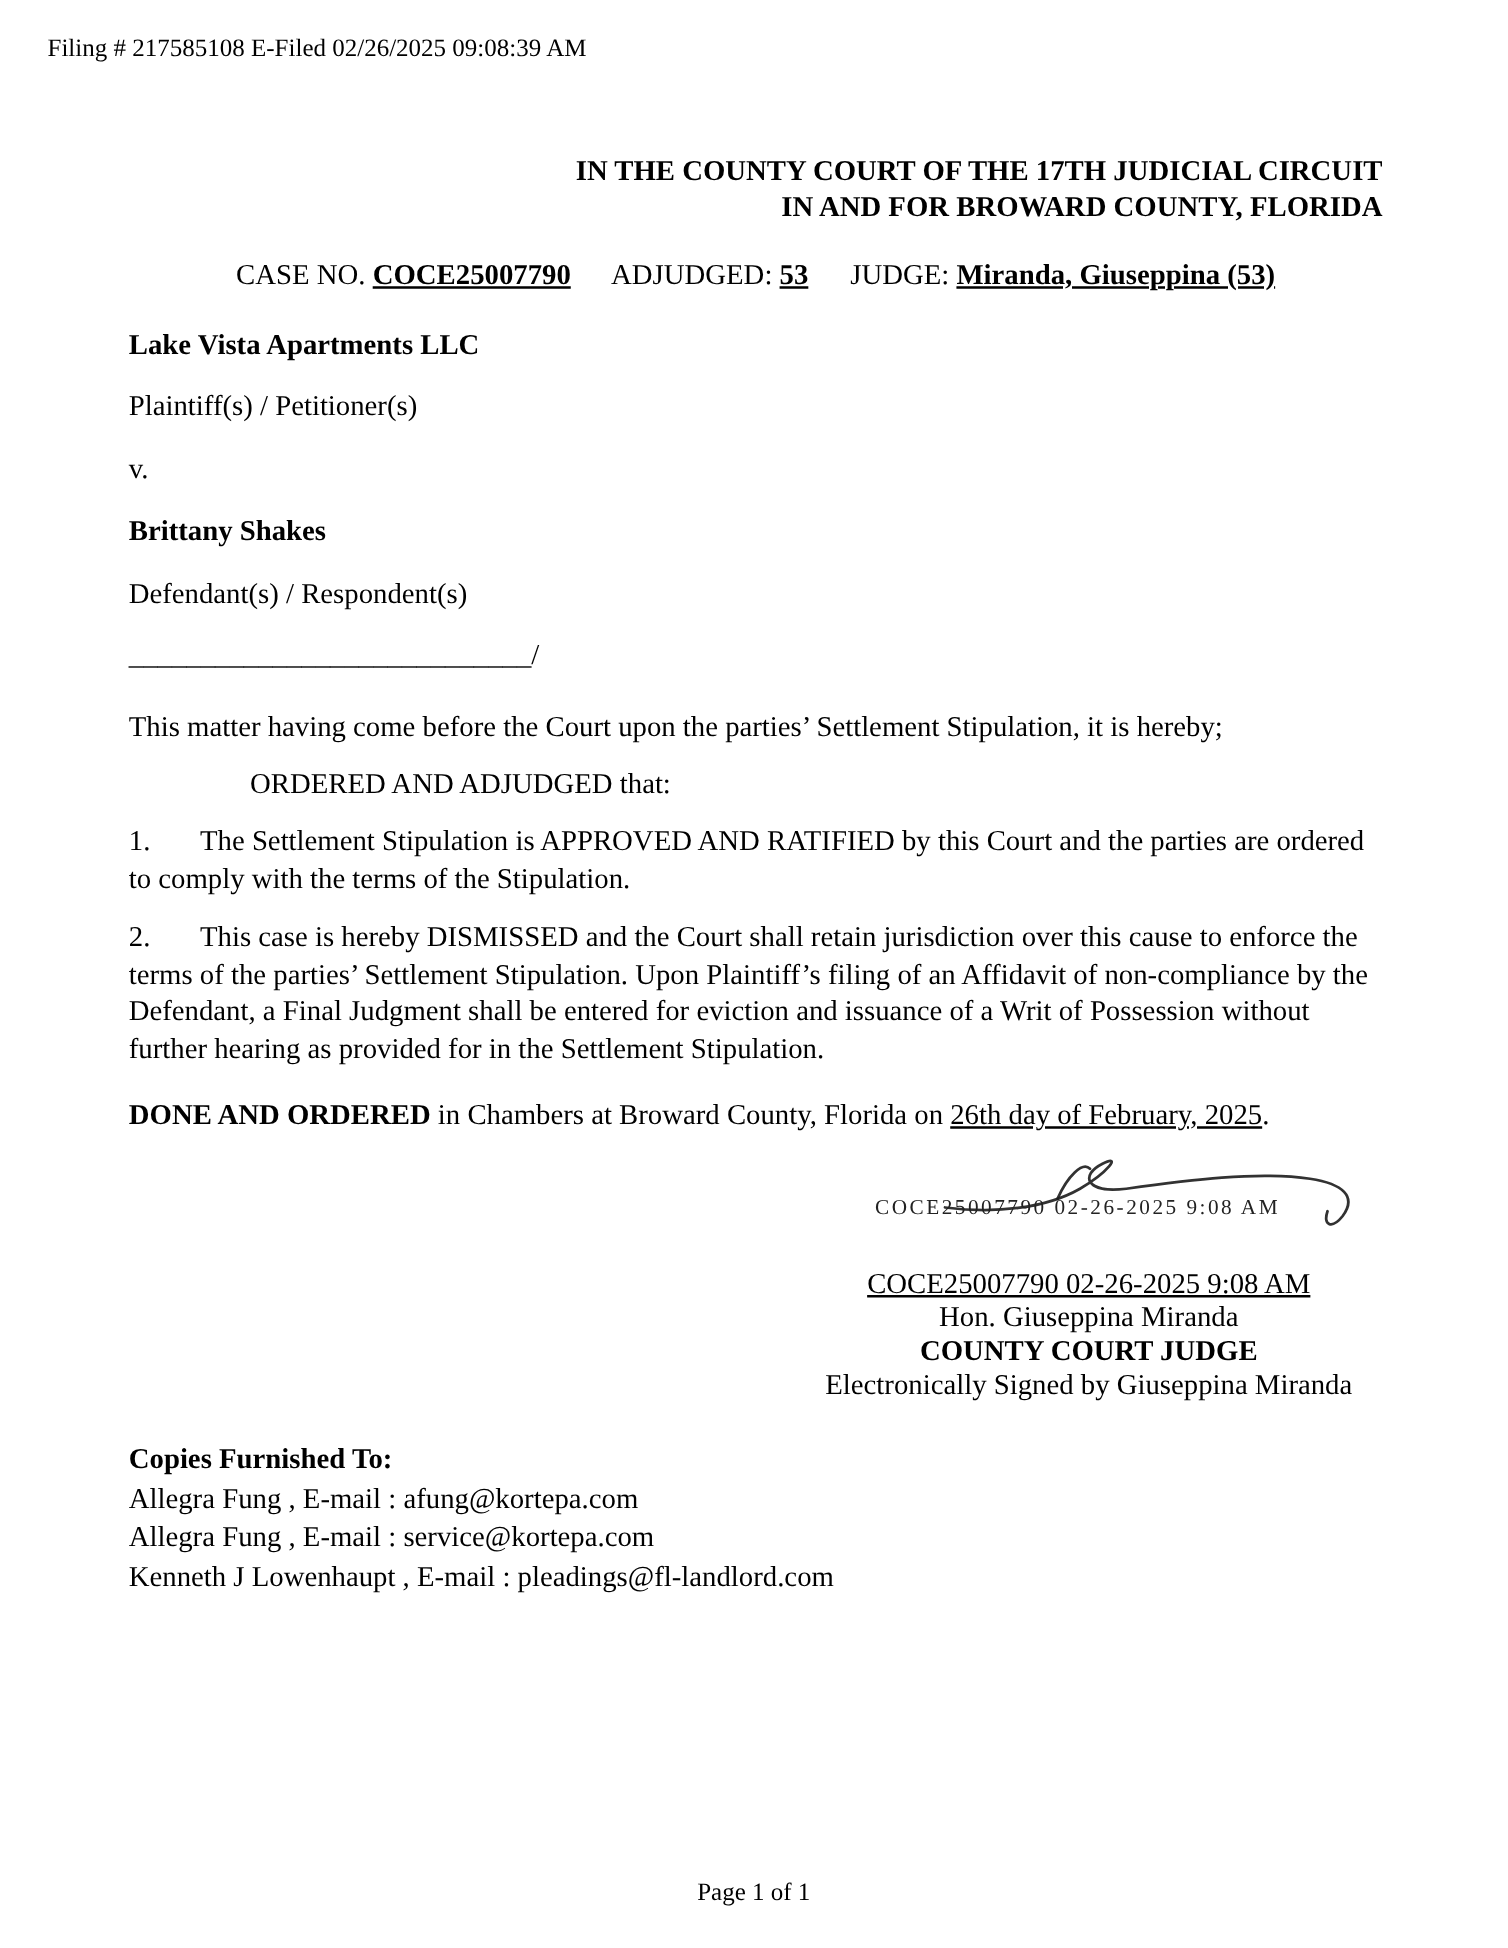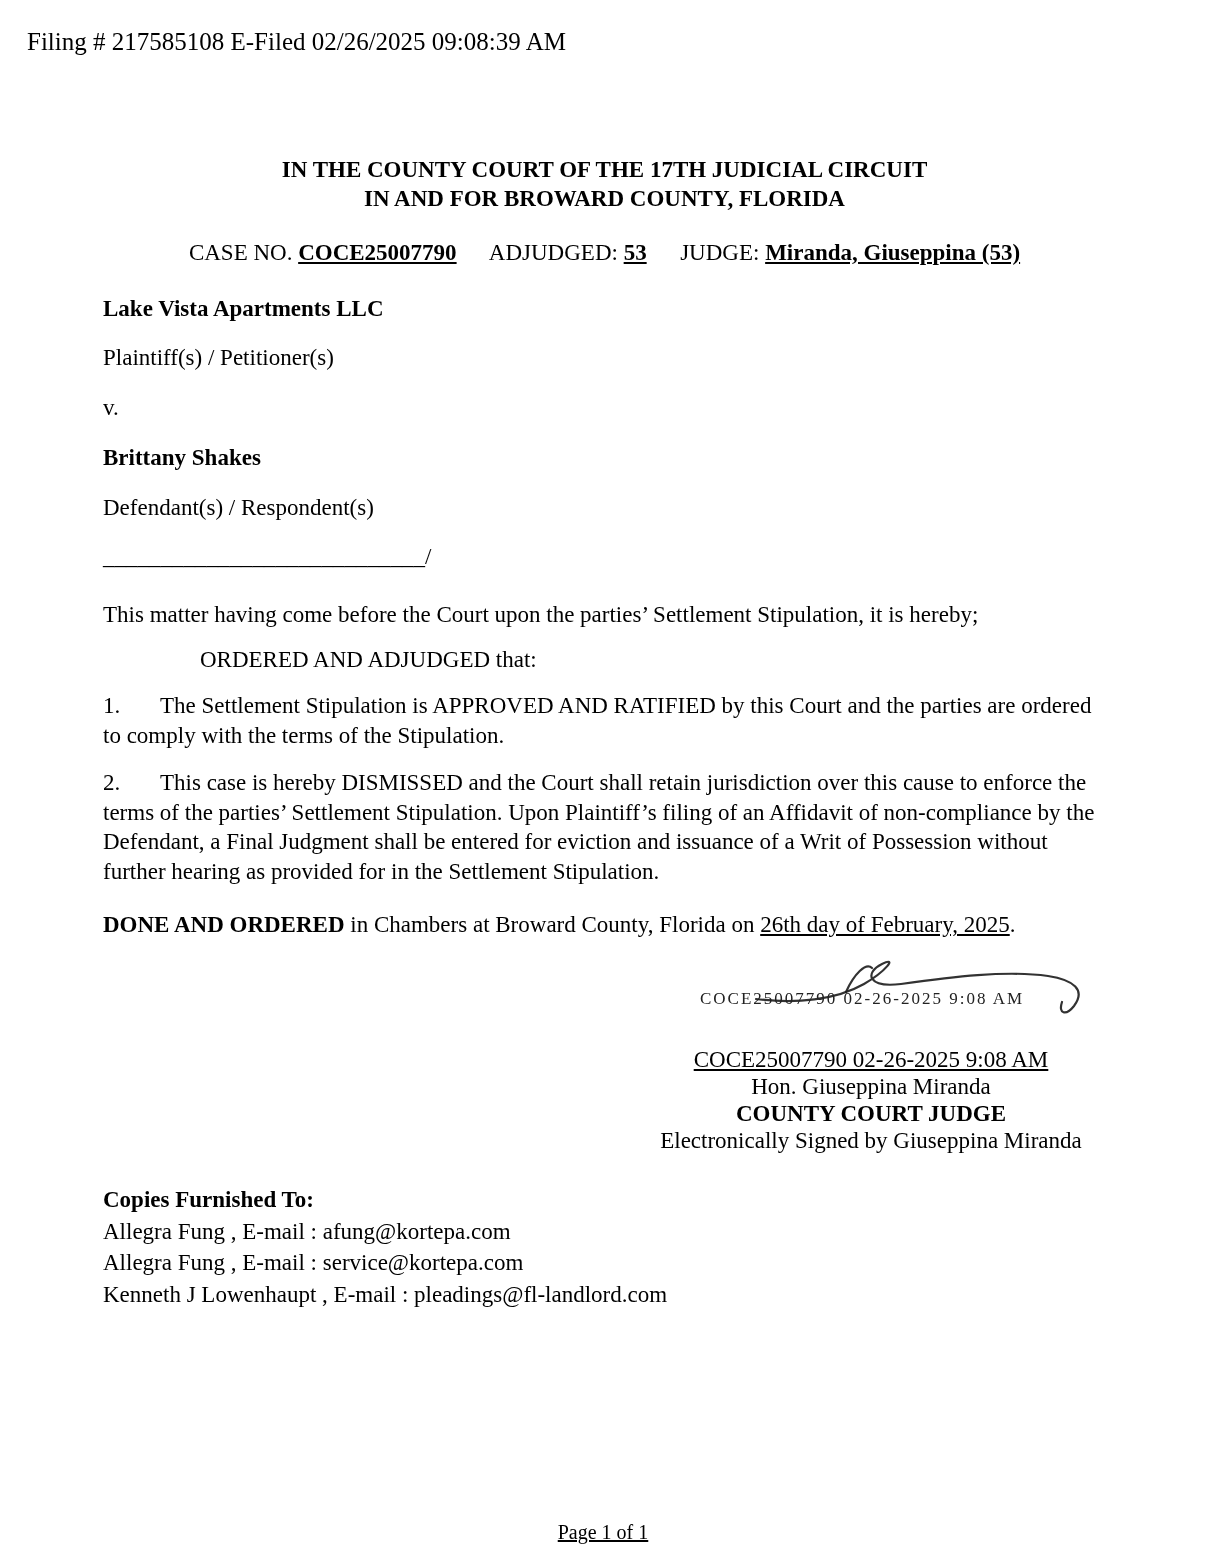--- a/index.html
+++ b/index.html
@@ -11,28 +11,29 @@
     width: 1206px;
     height: 1558px;
     position: relative;
     font-family: "Liberation Serif", serif;
     font-size: 23px;
     color: #000000;
     overflow: hidden;
   }
   .filing-line {
     padding: 28px 0 0 27px;
-    font-size: 25px;
+    font-size: 20px;
+    margin-left: 11px;
   }
   .content {
     padding: 0 100px 0 103px;
   }
   .court-title {
-    margin-top: 100px;
-    text-align: center;
+    margin-top: 72px;
+    text-align: right;
     font-weight: bold;
     line-height: 1.25;
   }
   .case-line {
     margin-top: 26px;
     text-align: center;
   }
   .case-line .gap { display: inline-block; width: 22px; }
   .bold-underline {
     font-weight: bold;
@@ -71,26 +72,25 @@
     text-align: center;
     line-height: 1.18;
   }
   .sig-line1 { text-decoration: underline; }
   .sig-line3 { font-weight: bold; }
   .copies-block { margin-top: 32px; line-height: 1.2; }
   .copies-heading { font-weight: bold; margin: 0; }
   .copies-line { margin: 4px 0 0 0; }
   .page-footer {
     position: absolute;
-    bottom: 14px;
+    bottom: 32px;
     left: 0;
     width: 100%;
     text-align: center;
     font-size: 20px;
-    text-decoration: underline;
   }
 </style>
 </head>
 <body>
 
 <div class="filing-line">Filing # 217585108 E-Filed 02/26/2025 09:08:39 AM</div>
 
 <div class="content">
 
   <div class="court-title">

